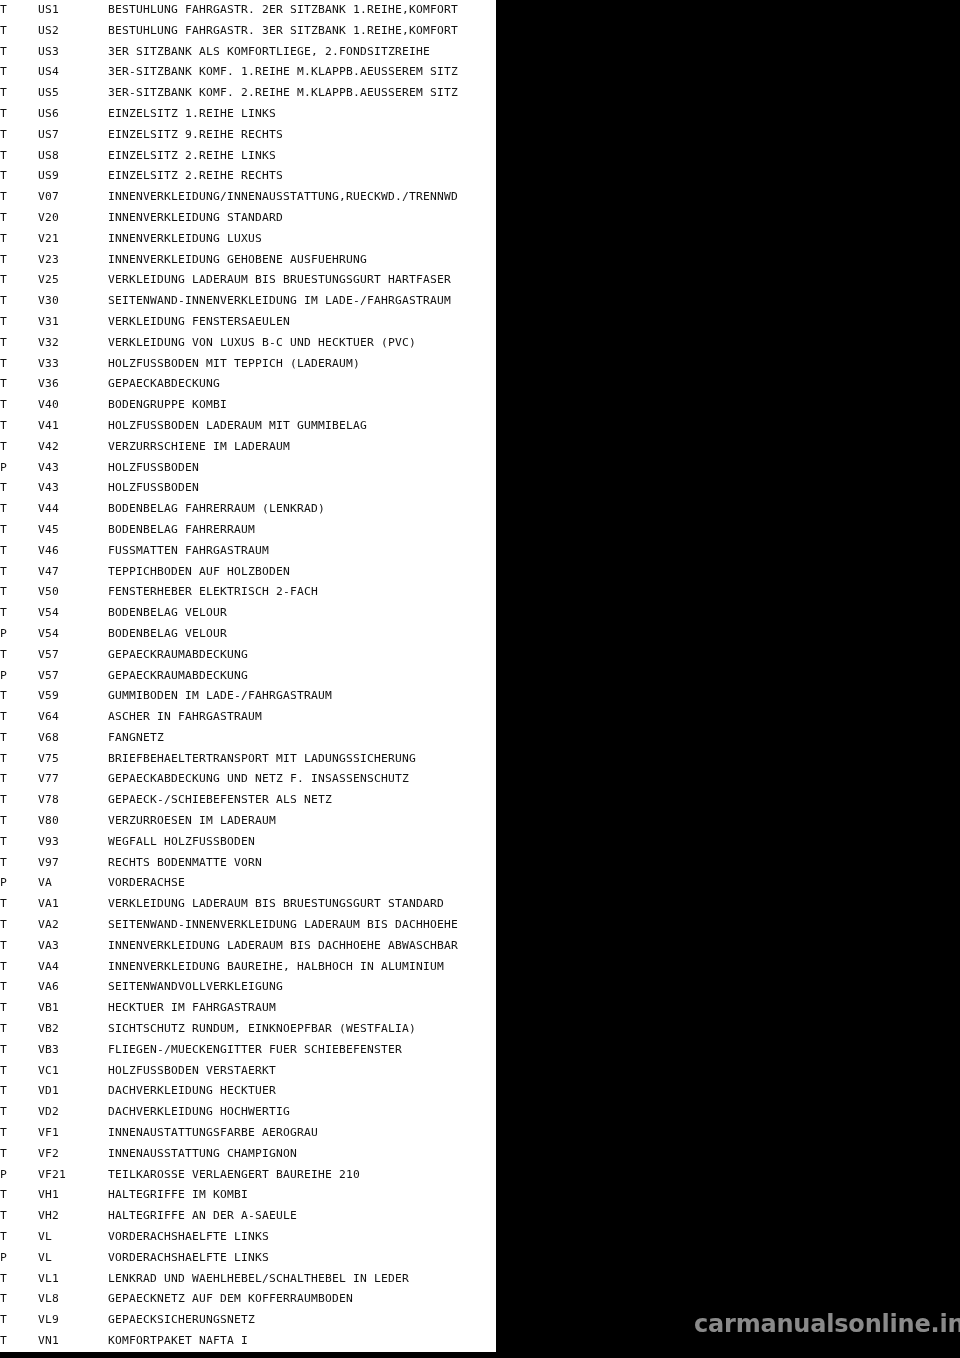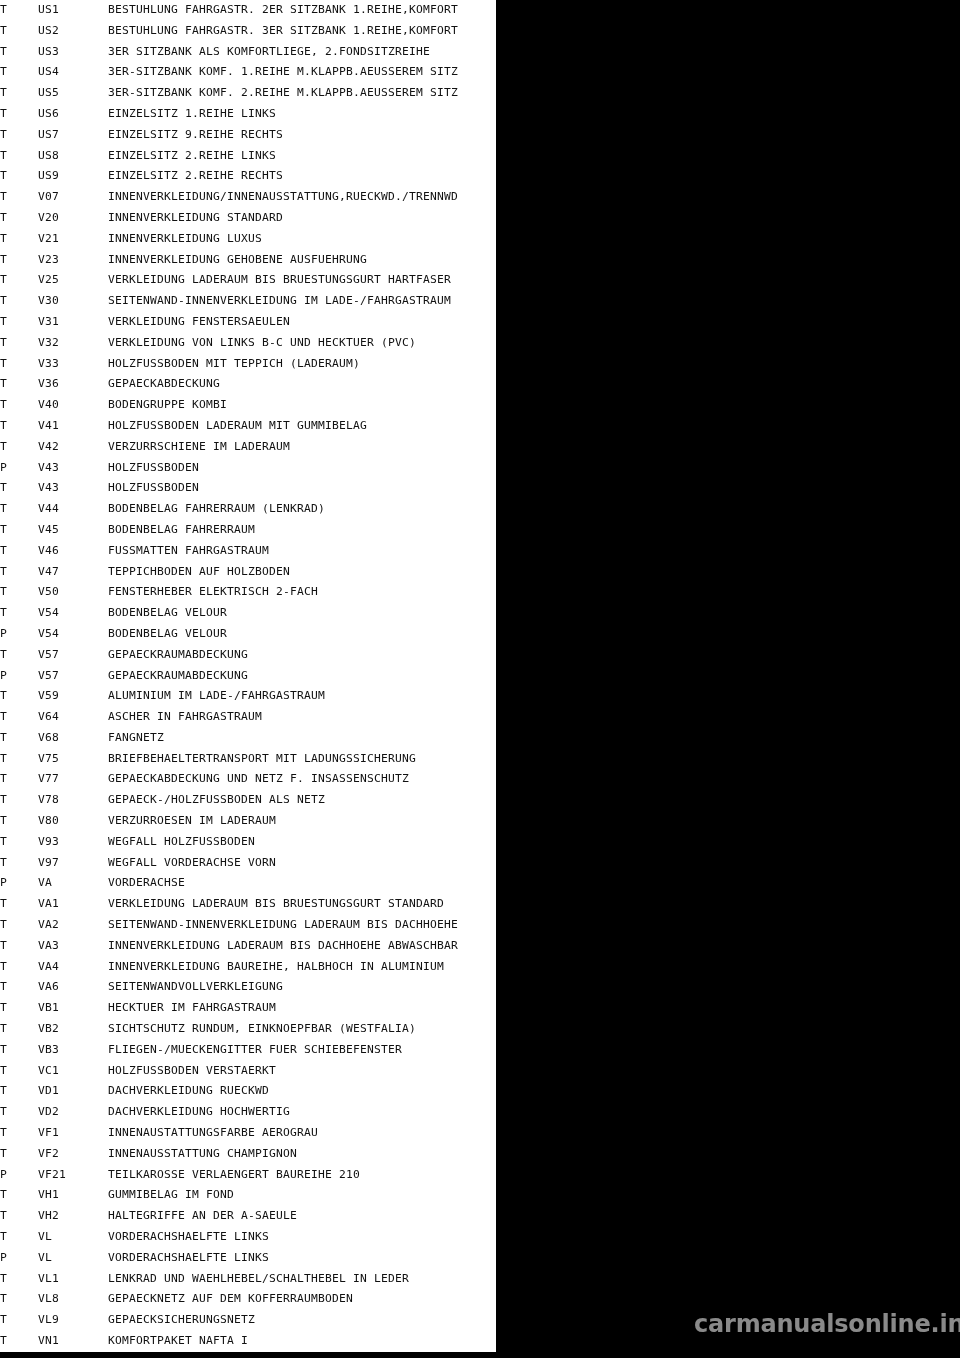--- a/index.html
+++ b/index.html
@@ -183,21 +183,21 @@
           <td class="col-desc">SEITENWAND-INNENVERKLEIDUNG IM LADE-/FAHRGASTRAUM</td>
         </tr>
         <tr>
           <td class="col-type">T</td>
           <td class="col-code">V31</td>
           <td class="col-desc">VERKLEIDUNG FENSTERSAEULEN</td>
         </tr>
         <tr>
           <td class="col-type">T</td>
           <td class="col-code">V32</td>
-          <td class="col-desc">VERKLEIDUNG VON LINKS B-C UND HECKTUER (PVC)</td>
+          <td class="col-desc">VERKLEIDUNG VON LUXUS B-C UND HECKTUER (PVC)</td>
         </tr>
         <tr>
           <td class="col-type">T</td>
           <td class="col-code">V33</td>
           <td class="col-desc">HOLZFUSSBODEN MIT TEPPICH (LADERAUM)</td>
         </tr>
         <tr>
           <td class="col-type">T</td>
           <td class="col-code">V36</td>
           <td class="col-desc">GEPAECKABDECKUNG</td>
@@ -268,21 +268,21 @@
           <td class="col-desc">GEPAECKRAUMABDECKUNG</td>
         </tr>
         <tr>
           <td class="col-type">P</td>
           <td class="col-code">V57</td>
           <td class="col-desc">GEPAECKRAUMABDECKUNG</td>
         </tr>
         <tr>
           <td class="col-type">T</td>
           <td class="col-code">V59</td>
-          <td class="col-desc">ALUMINIUM IM LADE-/FAHRGASTRAUM</td>
+          <td class="col-desc">GUMMIBODEN IM LADE-/FAHRGASTRAUM</td>
         </tr>
         <tr>
           <td class="col-type">T</td>
           <td class="col-code">V64</td>
           <td class="col-desc">ASCHER IN FAHRGASTRAUM</td>
         </tr>
         <tr>
           <td class="col-type">T</td>
           <td class="col-code">V68</td>
           <td class="col-desc">FANGNETZ</td>
@@ -293,36 +293,36 @@
           <td class="col-desc">BRIEFBEHAELTERTRANSPORT MIT LADUNGSSICHERUNG</td>
         </tr>
         <tr>
           <td class="col-type">T</td>
           <td class="col-code">V77</td>
           <td class="col-desc">GEPAECKABDECKUNG UND NETZ F. INSASSENSCHUTZ</td>
         </tr>
         <tr>
           <td class="col-type">T</td>
           <td class="col-code">V78</td>
-          <td class="col-desc">GEPAECK-/HOLZFUSSBODEN ALS NETZ</td>
+          <td class="col-desc">GEPAECK-/SCHIEBEFENSTER ALS NETZ</td>
         </tr>
         <tr>
           <td class="col-type">T</td>
           <td class="col-code">V80</td>
           <td class="col-desc">VERZURROESEN IM LADERAUM</td>
         </tr>
         <tr>
           <td class="col-type">T</td>
           <td class="col-code">V93</td>
           <td class="col-desc">WEGFALL HOLZFUSSBODEN</td>
         </tr>
         <tr>
           <td class="col-type">T</td>
           <td class="col-code">V97</td>
-          <td class="col-desc">WEGFALL VORDERACHSE VORN</td>
+          <td class="col-desc">RECHTS BODENMATTE VORN</td>
         </tr>
         <tr>
           <td class="col-type">P</td>
           <td class="col-code">VA</td>
           <td class="col-desc">VORDERACHSE</td>
         </tr>
         <tr>
           <td class="col-type">T</td>
           <td class="col-code">VA1</td>
           <td class="col-desc">VERKLEIDUNG LADERAUM BIS BRUESTUNGSGURT STANDARD</td>
@@ -363,21 +363,21 @@
           <td class="col-desc">FLIEGEN-/MUECKENGITTER FUER SCHIEBEFENSTER</td>
         </tr>
         <tr>
           <td class="col-type">T</td>
           <td class="col-code">VC1</td>
           <td class="col-desc">HOLZFUSSBODEN VERSTAERKT</td>
         </tr>
         <tr>
           <td class="col-type">T</td>
           <td class="col-code">VD1</td>
-          <td class="col-desc">DACHVERKLEIDUNG RUECKWD</td>
+          <td class="col-desc">DACHVERKLEIDUNG HECKTUER</td>
         </tr>
         <tr>
           <td class="col-type">T</td>
           <td class="col-code">VD2</td>
           <td class="col-desc">DACHVERKLEIDUNG HOCHWERTIG</td>
         </tr>
         <tr>
           <td class="col-type">T</td>
           <td class="col-code">VF1</td>
           <td class="col-desc">INNENAUSTATTUNGSFARBE AEROGRAU</td>
@@ -388,21 +388,21 @@
           <td class="col-desc">INNENAUSSTATTUNG CHAMPIGNON</td>
         </tr>
         <tr>
           <td class="col-type">P</td>
           <td class="col-code">VF21</td>
           <td class="col-desc">TEILKAROSSE VERLAENGERT BAUREIHE 210</td>
         </tr>
         <tr>
           <td class="col-type">T</td>
           <td class="col-code">VH1</td>
-          <td class="col-desc">GUMMIBELAG IM FOND</td>
+          <td class="col-desc">HALTEGRIFFE IM KOMBI</td>
         </tr>
         <tr>
           <td class="col-type">T</td>
           <td class="col-code">VH2</td>
           <td class="col-desc">HALTEGRIFFE AN DER A-SAEULE</td>
         </tr>
         <tr>
           <td class="col-type">T</td>
           <td class="col-code">VL</td>
           <td class="col-desc">VORDERACHSHAELFTE LINKS</td>

